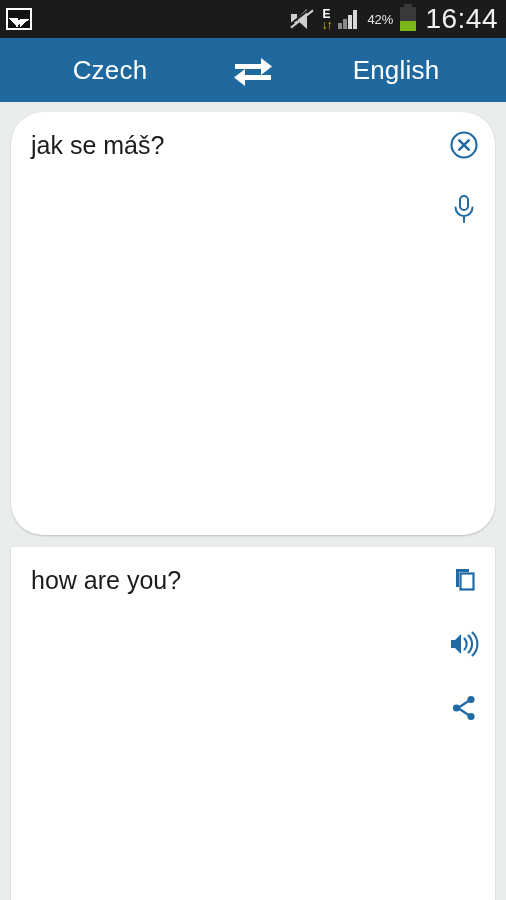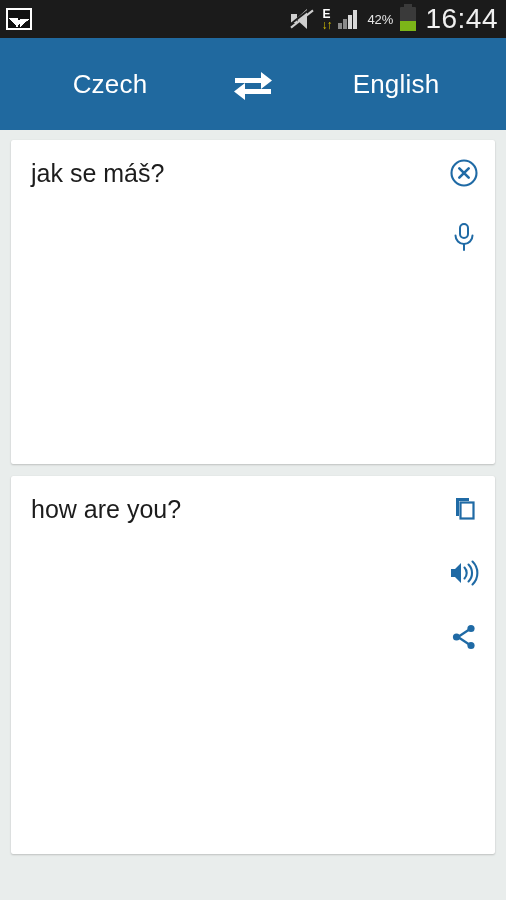--- a/index.html
+++ b/index.html
@@ -51,21 +51,21 @@
     width:16px; height:24px; border:0; background:#3a3a3a; position:relative; border-radius:1px;
   }
   .battery::before{
     content:""; position:absolute; top:-3px; left:4px; width:8px; height:3px; background:#3a3a3a;
   }
   .battery .fill{ position:absolute; left:0; bottom:0; width:100%; background:#7cb518; }
   .clock{ color:#f0f0f0; font-size:28px; letter-spacing:0.5px; margin-left:2px; }
 
   
   .appbar{
-    height:92px; width:506px; background:#20699f;
+    height:64px; width:506px; background:#20699f;
     display:flex; align-items:center; position:relative;
   }
   .lang{
     color:#ffffff; font-size:26px; letter-spacing:0.2px;
     flex:1; text-align:center; cursor:pointer;
   }
   .lang.src{ padding-right:36px; }
   .lang.dst{ padding-left:30px; }
   .swap{
     position:absolute; left:50%; top:50%; transform:translate(-50%,-50%);
@@ -75,21 +75,21 @@
 
   
   .cards{ padding:10px 11px 0 11px; }
   .card{
     background:#ffffff;
     border-radius:2px;
     box-shadow:0 1px 2px rgba(0,0,0,0.18), 0 0 1px rgba(0,0,0,0.10);
     position:relative;
     padding:18px 20px 14px 20px;
   }
-  .card.input{ height:324px; margin-bottom:12px; }
+  .card.input{ height:423px; margin-bottom:12px;border-radius:32px; }
   .card.output{ height:378px; }
   .card-text{
     font-size:25px; color:#1c1c1c; line-height:1.2;
     padding-right:60px; word-wrap:break-word;
   }
   .actions{
     position:absolute; top:16px; right:14px;
     display:flex; flex-direction:column; align-items:center; gap:30px;
   }
   .act{ width:34px; height:34px; display:flex; align-items:center; justify-content:center; cursor:pointer; }

